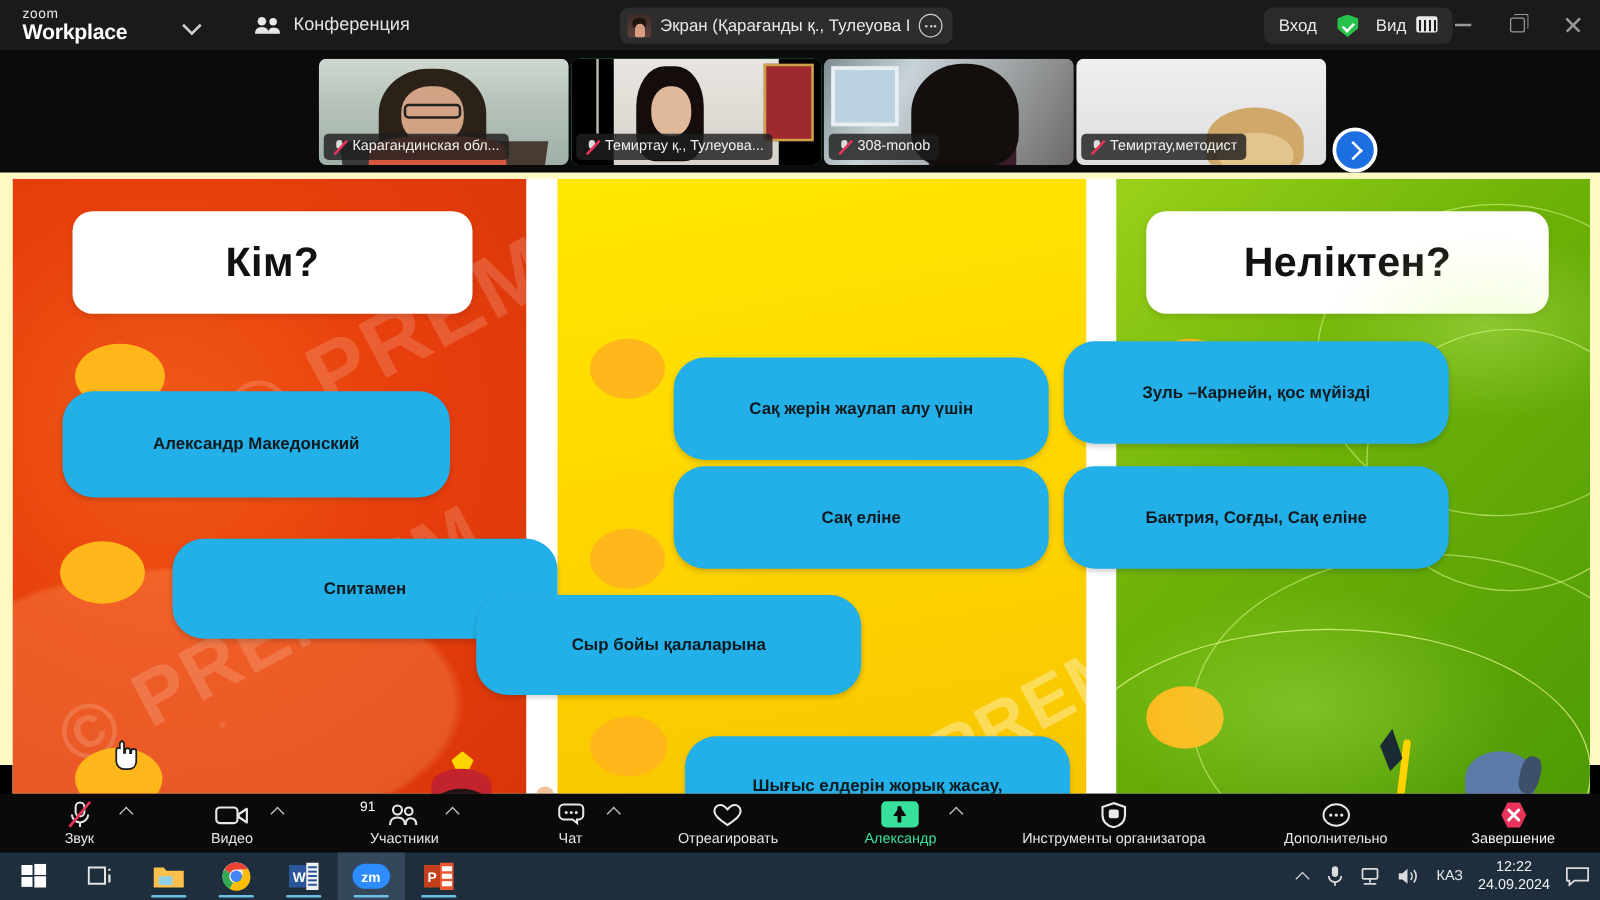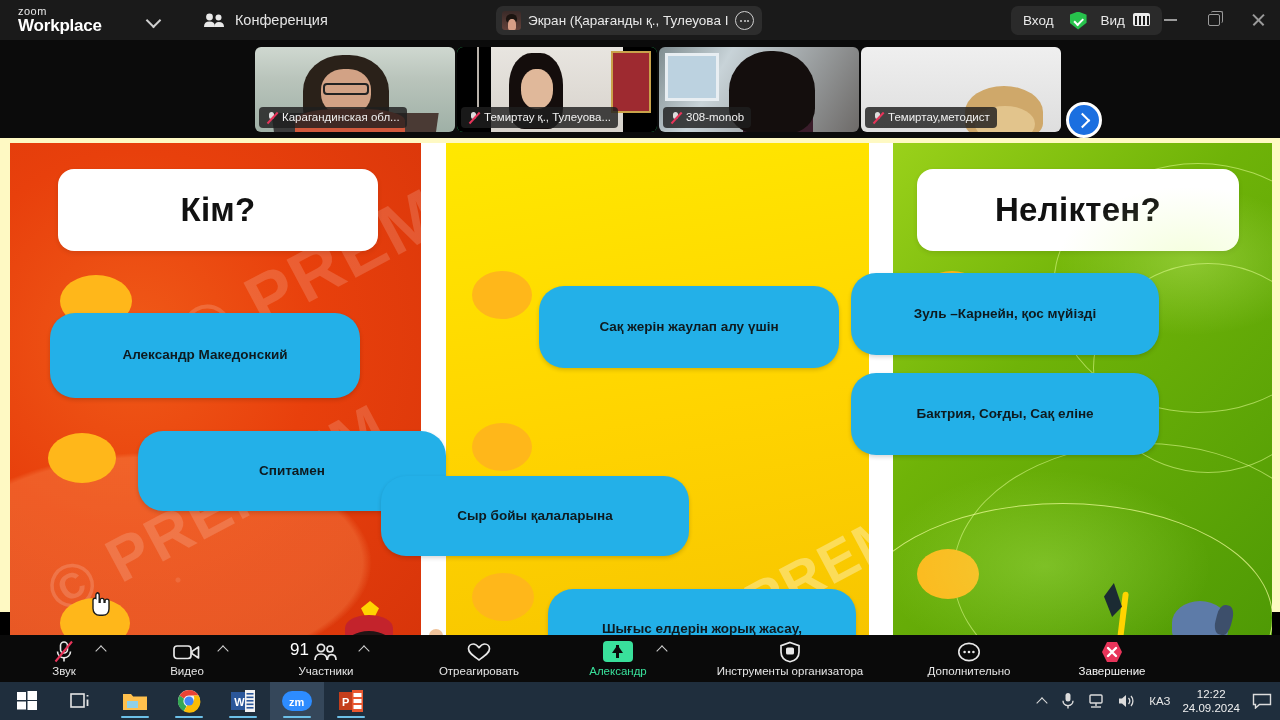--- a/index.html
+++ b/index.html
@@ -211,21 +211,21 @@
   .toolbar{
     position:absolute;left:0;top:635px;width:1280px;height:47px;background:#0a0a0a;
     display:flex;align-items:center;
   }
   .tb-item{position:relative;display:flex;flex-direction:column;align-items:center;justify-content:center;height:47px;}
   .tb-label{color:#e6e6e6;font-size:11.5px;margin-top:2px;white-space:nowrap;}
   .tb-ic{height:22px;display:flex;align-items:center;justify-content:center;}
   .tb-caret{position:absolute;top:8px;width:11px;height:11px;}
   .tb-caret::after{content:"";position:absolute;left:1px;top:4px;width:7px;height:7px;
     border-left:1.8px solid #cfcfcf;border-top:1.8px solid #cfcfcf;transform:rotate(45deg);}
-  .count-badge{position:absolute;top:5px;left:44px;color:#fff;font-size:17px;}
+  .count-badge{position:absolute;top:5px;left:44px;color:#fff;font-size:11px;}
 
   
   .taskbar{position:absolute;left:0;top:682px;width:1280px;height:38px;background:#1f2e3d;display:flex;align-items:center;}
   .tk{width:54px;height:38px;display:flex;align-items:center;justify-content:center;position:relative;}
   .tk.open::after{content:"";position:absolute;bottom:2px;left:13px;width:28px;height:2.5px;background:#6cc0e8;border-radius:2px;}
   .tk.active{background:#35475a;}
   .tray{margin-left:auto;display:flex;align-items:center;gap:12px;padding-right:8px;color:#e6e6e6;font-size:11.5px;}
   .clock{line-height:1.25;text-align:center;font-size:11.5px;color:#f0f0f0;}
 </style>
 </head>
@@ -367,20 +367,23 @@
       <div class="qcard" style="left:24px;top:26px;width:322px;height:82px;">
         <span>Неліктен?</span>
       </div>
       <div class="dot" style="left:28px;top:128px;width:62px;height:48px;"></div>
       <div class="dot" style="left:24px;top:406px;width:62px;height:50px;"></div>
     </div>
 
     <div class="abox" style="left:529px;top:143px;width:300px;height:82px;">
       <span>Сақ жерін жаулап алу үшін</span>
     </div>
+    <div class="abox" style="left:529px;top:230px;width:300px;height:82px;">
+      <span>Сақ еліне</span>
+    </div>
     <div class="abox" style="left:841px;top:130px;width:308px;height:82px;">
       <span>Зуль –Карнейн, қос мүйізді</span>
     </div>
     <div class="abox" style="left:841px;top:230px;width:308px;height:82px;">
       <span>Бактрия, Соғды, Сақ еліне</span>
     </div>
 
     <div class="abox" style="left:128px;top:288px;width:308px;height:80px;">
       <span>Спитамен</span>
     </div>
@@ -449,20 +452,32 @@
           <circle cx="17" cy="6" r="3" fill="none" stroke="#e8e8e8" stroke-width="1.7"></circle>
           <path d="M2 17 Q2 11 8 11 Q14 11 14 17" fill="none" stroke="#e8e8e8" stroke-width="1.7"></path>
           <path d="M14.5 17 Q14.5 11.6 18.5 11.6 Q23 11.6 23 17" fill="none" stroke="#e8e8e8" stroke-width="1.7"></path>
         </svg>
       </div>
       <div class="tb-label">Участники</div>
       <div class="count-badge">91</div>
       <div class="tb-caret" style="left:113px"></div>
     </div>
 
+    <div class="tb-item" style="width:108px">
+      <div class="tb-ic">
+        <svg width="26" height="20" viewBox="0 0 26 20">
+          <path d="M8 1.5h12c2 0 3.6 1.6 3.6 3.5v5c0 2-1.6 3.5-3.6 3.5h-1.4l.1 3-3.6-3H8c-2 0-3.6-1.5-3.6-3.5V5C4.4 3.1 6 1.5 8 1.5z" fill="none" stroke="#e8e8e8" stroke-width="1.6"></path>
+          <circle cx="10" cy="8" r="1.2" fill="#e8e8e8"></circle>
+            <circle cx="14" cy="8" r="1.2" fill="#e8e8e8"></circle>
+            <circle cx="18" cy="8" r="1.2" fill="#e8e8e8"></circle>
+        </svg>
+      </div>
+      <div class="tb-label">Чат</div>
+      <div class="tb-caret" style="left:83px"></div>
+    </div>
 
     <div class="tb-item" style="width:146px">
       <div class="tb-ic">
         <svg width="26" height="20" viewBox="0 0 26 20">
           <path d="M13 18C7 13.6 2.5 10.8 2.5 6.8 2.5 4 4.7 2 7.3 2c2 0 3.6 1 5.7 3.6C15.1 3 16.7 2 18.7 2c2.6 0 4.8 2 4.8 4.8 0 4-4.5 6.8-10.5 11.2z" fill="none" stroke="#e8e8e8" stroke-width="1.7" stroke-linejoin="round"></path>
         </svg>
       </div>
       <div class="tb-label">Отреагировать</div>
     </div>
 

